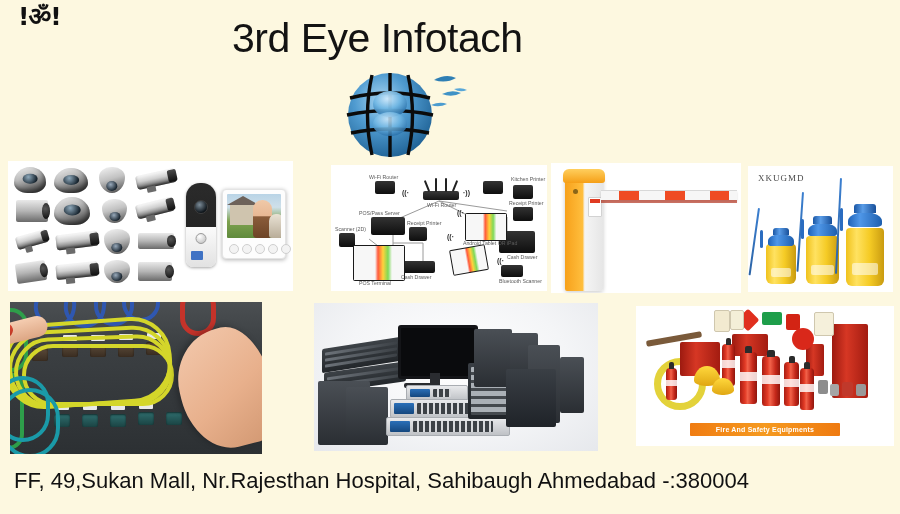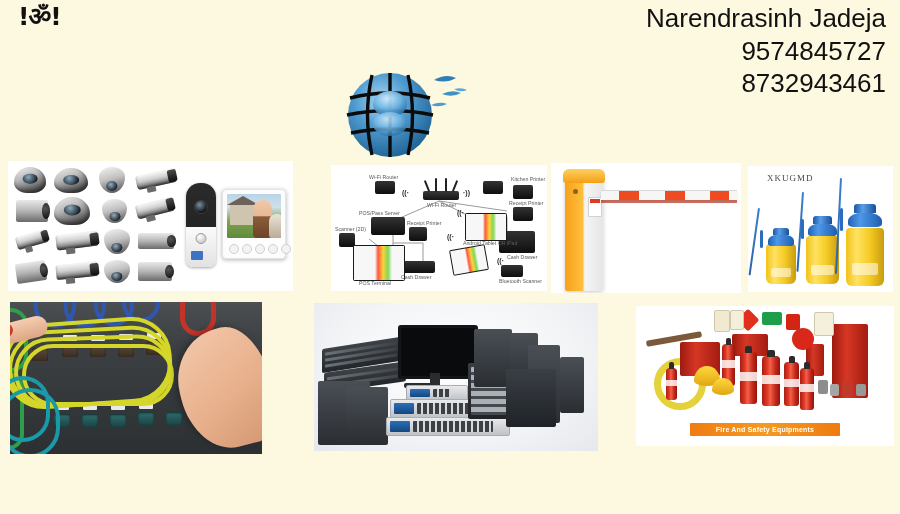--- a/index.html
+++ b/index.html
@@ -212,21 +212,21 @@
     border-top:1px solid #d8d8d8;
     box-shadow:0 2px 2px rgba(0,0,0,.15);
   }
   .bb-arm:after{
     content:"";position:absolute;left:0;right:0;bottom:-3px;height:3px;
     background:#b22a14;opacity:.65;
   }
 
   
   .spr-title{
-    position:absolute;left:19px;top:7px;font-size:9px;color:#4a4a4a;
+    position:absolute;left:10px;top:7px;font-size:9px;color:#4a4a4a;
     letter-spacing:1px;font-family:"Liberation Serif",serif;
   }
   .sprayer{position:absolute;}
   .spr-tank{
     position:absolute;bottom:0;width:100%;
     background:linear-gradient(90deg,#f0c21c 0%,#ffe261 28%,#f5cb25 62%,#c99b10 100%);
     border-radius:4px 4px 6px 6px;
   }
   .spr-collar{
     position:absolute;left:6%;width:88%;height:22%;
@@ -388,20 +388,21 @@
     font-size:22px;line-height:30px;color:#111;white-space:nowrap;
   }
 </style>
 </head>
 <body>
 
 <div class="sheet">
 
   <div class="om">!ॐ!</div>
 
+  <div class="brand">3rd Eye Infotach</div>
 
   <div class="globe-wrap">
     <svg width="145" height="105" viewBox="0 0 145 105" aria-hidden="true">
       <defs>
         <radialGradient id="gA" cx="40%" cy="33%" r="72%">
           <stop offset="0%" stop-color="#a9d6f2"></stop>
           <stop offset="45%" stop-color="#4f9bd0"></stop>
           <stop offset="100%" stop-color="#1d5f92"></stop>
         </radialGradient>
         <radialGradient id="gB" cx="42%" cy="30%" r="70%">
@@ -425,25 +426,20 @@
       <ellipse cx="60" cy="46" rx="17" ry="13" fill="url(#gB)" opacity=".95"></ellipse>
       <ellipse cx="60" cy="66" rx="17" ry="12" fill="url(#gB)" opacity=".85"></ellipse>
 
       <path d="M104 22 q12 -7 22 -2 q-10 6 -22 2 z" fill="#2f7fb4"></path>
       <path d="M112 36 q10 -5 19 -1 q-9 5 -19 1 z" fill="#3f92c6"></path>
       <path d="M124 31 q8 -2 13 1 q-7 3 -13 -1 z" fill="#58a7d8"></path>
       <path d="M101 47 q9 -4 16 -1 q-8 4 -16 1 z" fill="#4c9ccf"></path>
     </svg>
   </div>
 
-  <div class="contact">
-    <div class="owner">Narendrasinh Jadeja</div>
-    <div class="phone">9574845727</div>
-    <div class="phone">8732943461</div>
-  </div>
 
 
   <div class="panel" id="panel-cctv">
     <div class="cctv-grid">
 
       <div class="cam cam-dome" style="left:2px;top:2px;width:32px;height:26px;">
           <span class="lens"></span>
         </div>
       <div class="cam cam-dome" style="left:42px;top:3px;width:34px;height:25px;">
           <span class="lens"></span>
@@ -766,14 +762,15 @@
       <div class="sign" style="left:194px;top:78px;width:9px;height:12px;background:#a5a5a5;border-radius:2px;"></div>
       <div class="sign" style="left:206px;top:76px;width:11px;height:14px;background:#c0392b;border-radius:2px;"></div>
       <div class="sign" style="left:220px;top:78px;width:10px;height:12px;background:#999;border-radius:2px;"></div>
 
       <div class="fs-banner">
         <span>Fire And Safety Equipments</span>
       </div>
     </div>
   </div>
 
+  <div class="address">FF, 49,Sukan Mall, Nr.Rajesthan Hospital, Sahibaugh Ahmedabad -:380004</div>
 
 </div>
 
 </body></html>

